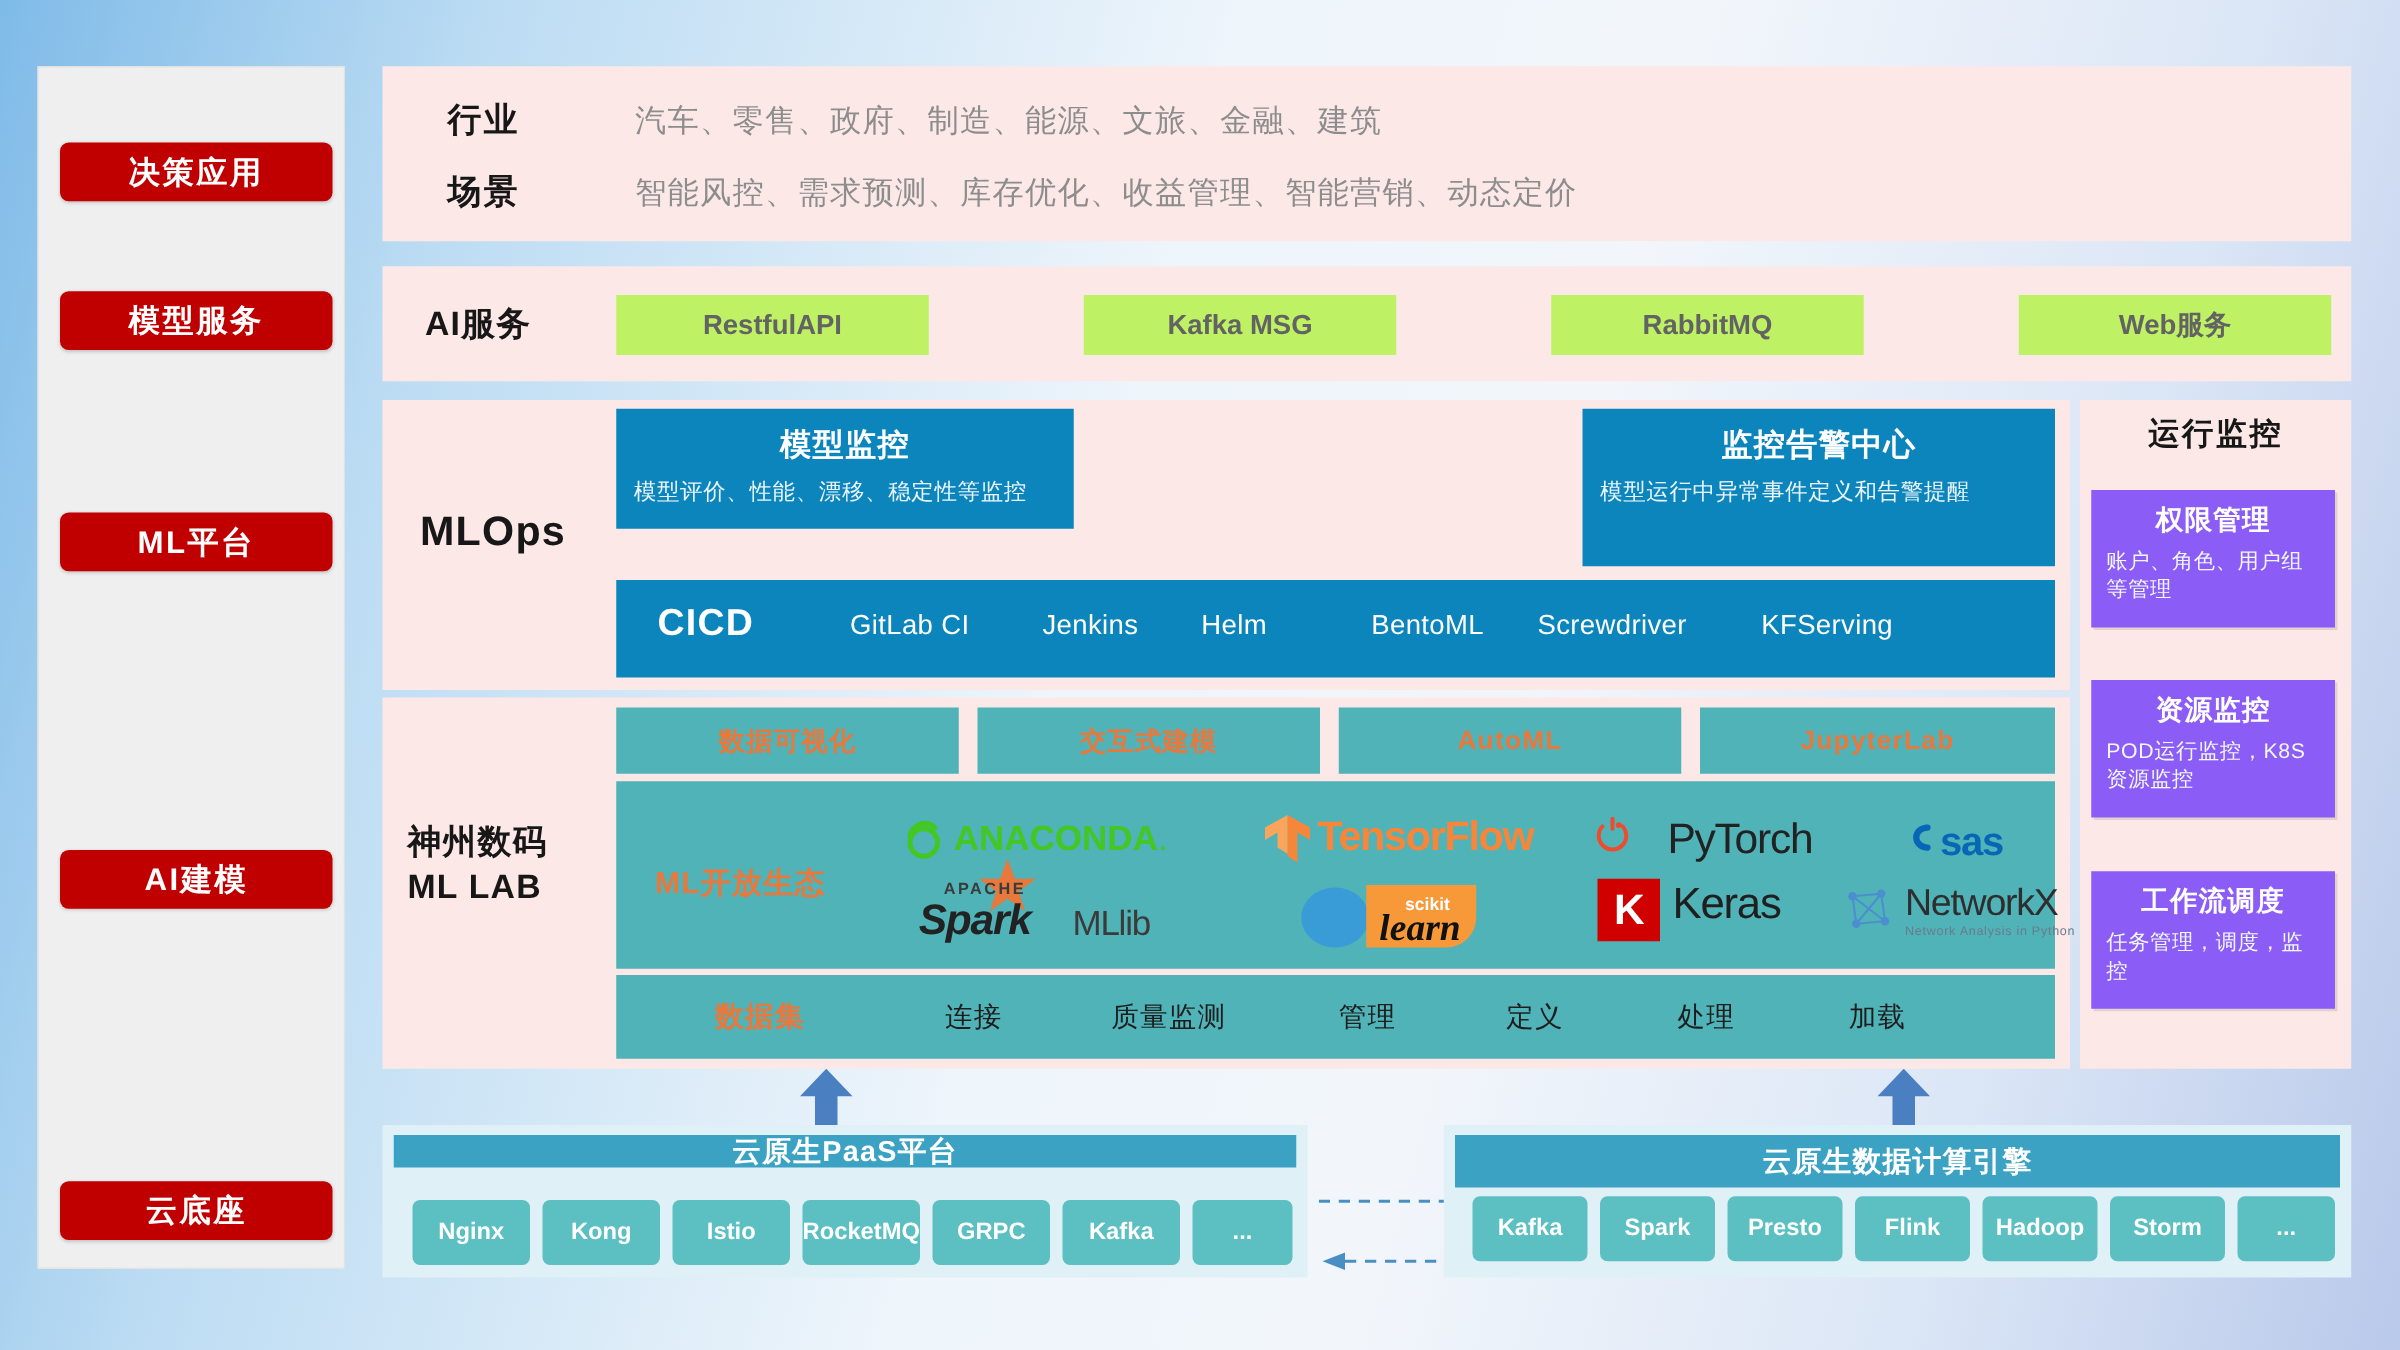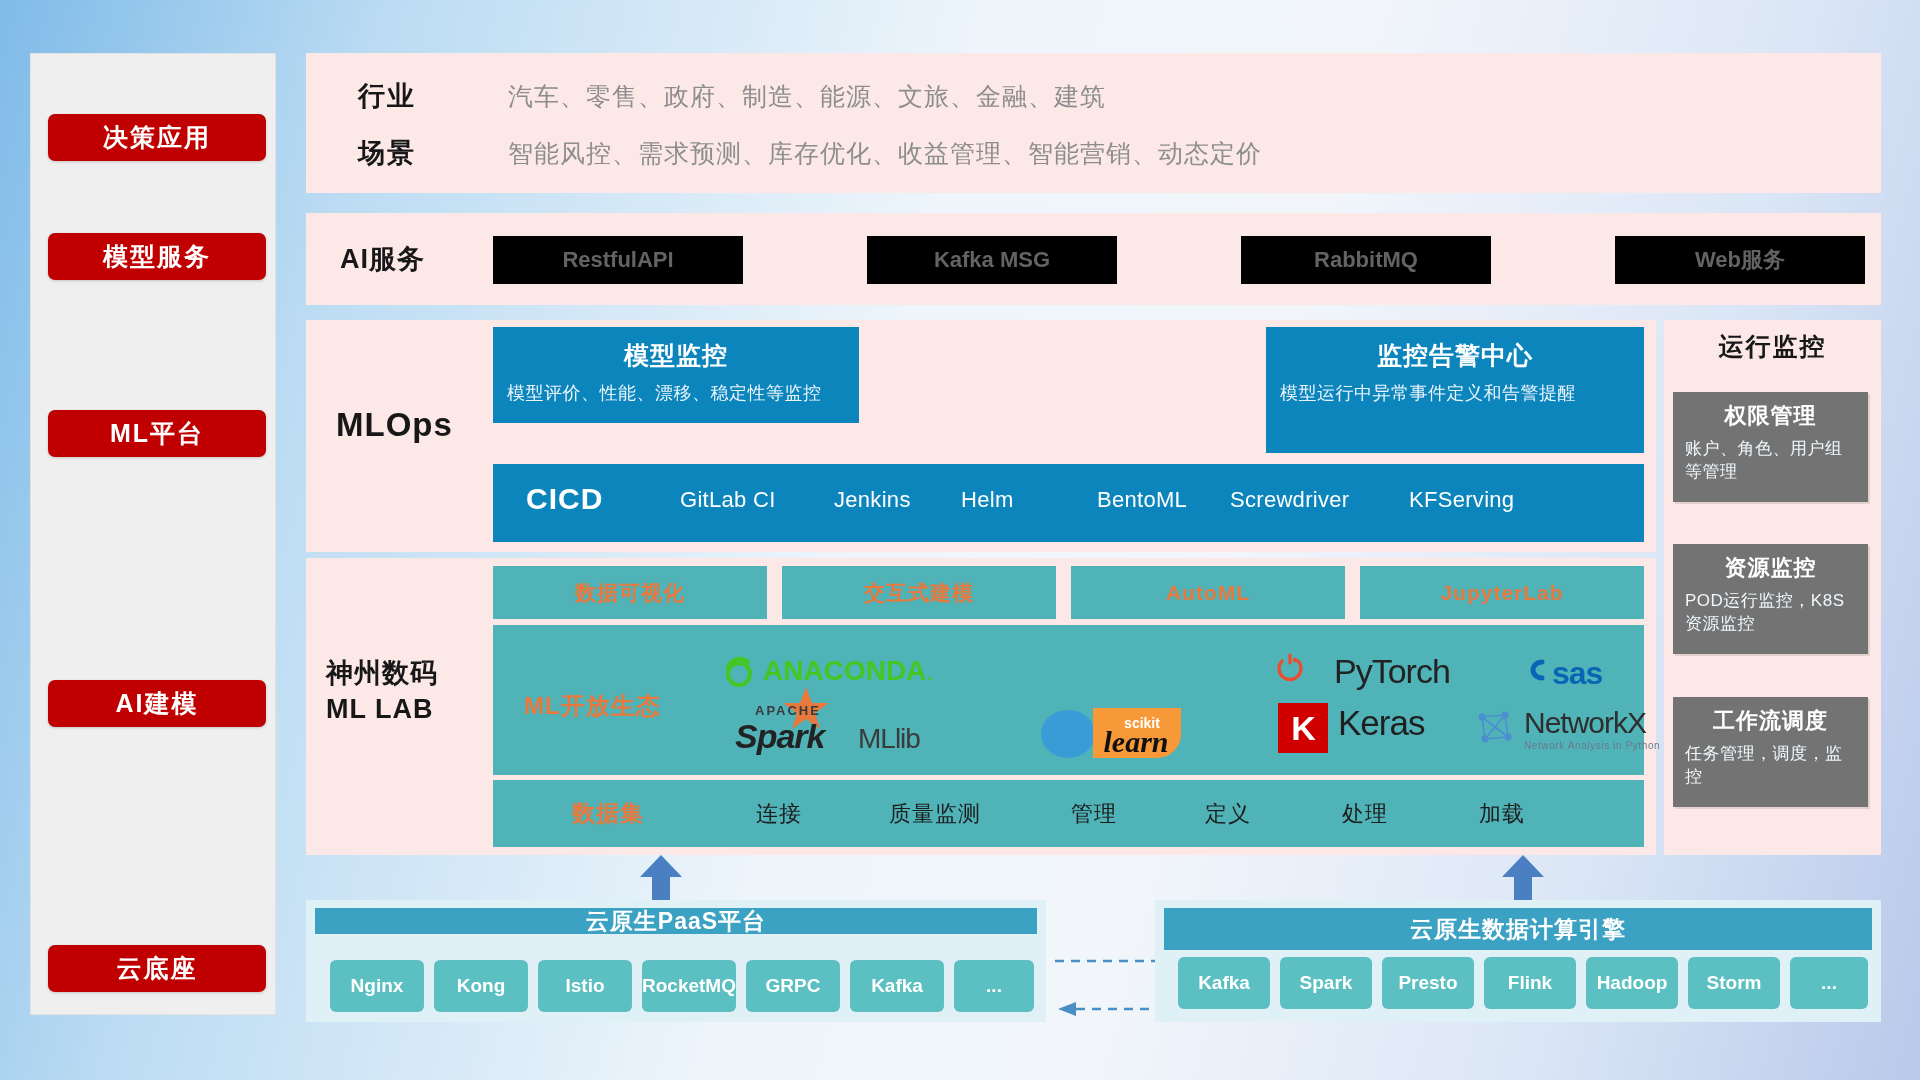--- a/index.html
+++ b/index.html
@@ -31,21 +31,21 @@
     position:absolute;color:#171717;font-weight:bold;
     display:flex;align-items:center;
   }
 
   
   .kv-key{font-size:27px;font-weight:bold;color:#171717;letter-spacing:2px;}
   .kv-val{font-size:25px;color:#8d8d8d;letter-spacing:1px;white-space:nowrap;}
 
   
   .chip-grey{
-    background:#000000;color:#636363;font-size:22px;font-weight:bold;
+    background:#bef264;color:#636363;font-size:22px;font-weight:bold;
     display:flex;align-items:center;justify-content:center;
     position:absolute;height:48px;
   }
 
   
   .blue-card{
     position:absolute;background:#0c85bd;color:#fff;box-sizing:border-box;
     padding:12px 14px 10px;
   }
   .blue-card .bc-title{
@@ -75,21 +75,21 @@
     position:absolute;color:#e8783c;font-size:24px;font-weight:bold;letter-spacing:1px;
   }
 
   
   .mon-panel{position:absolute;background:#fce9e7;}
   .mon-title{
     position:absolute;width:100%;text-align:center;color:#171717;
     font-size:25px;font-weight:bold;letter-spacing:2px;
   }
   .mon-card{
-    position:absolute;background:#737373;box-sizing:border-box;padding:9px 12px 10px;
+    position:absolute;background:#8b5cf6;box-sizing:border-box;padding:9px 12px 10px;
     box-shadow:2px 2px 0 rgba(0,0,0,.10);
   }
   .mon-card .mc-title{
     color:#fff;font-size:22px;font-weight:bold;text-align:center;letter-spacing:1px;
     margin-bottom:7px;
   }
   .mon-card .mc-desc{color:#f0f8fc;font-size:17px;line-height:1.35;letter-spacing:.5px;}
 
   
   .plat{position:absolute;background:#dff0f6;}
@@ -216,20 +216,27 @@
 
   <div class="logo" style="left:722px;top:655px;">
     <svg width="34" height="34" viewBox="0 0 34 34">
       <circle cx="17" cy="19" r="11" fill="none" stroke="#43c723" stroke-width="4"></circle>
       <path d="M6 14 A12 12 0 0 1 26 7" fill="none" stroke="#43c723" stroke-width="4" stroke-linecap="round"></path>
     </svg>
     <span class="lg-text" style="color:#43c723;font-size:28px;margin-left:7px;letter-spacing:0px;">ANACONDA</span>
     <span style="color:#43c723;font-size:28px;">.</span>
   </div>
 
+  <div class="logo" style="left:1010px;top:650px;">
+    <svg width="40" height="42" viewBox="0 0 40 42">
+      <polygon points="20,2 38,12 38,22 28,16 28,40 20,35" fill="#f6863a"></polygon>
+      <polygon points="20,2 2,12 2,22 12,16 12,28 20,33" fill="#fba45c"></polygon>
+    </svg>
+    <span class="lg-text" style="color:#f6863a;font-size:33px;margin-left:4px;letter-spacing:-1px;">TensorFlow</span>
+  </div>
 
   <div class="logo" style="left:1275px;top:652px;gap:24px;">
     <svg width="30" height="36" viewBox="0 0 30 36">
       <path d="M15 3 L15 11 M7 9 A11 11 0 1 0 23 9" fill="none" stroke="#ee4c2c" stroke-width="3.2" stroke-linecap="round"></path>
       <circle cx="20" cy="8" r="2.3" fill="#ee4c2c"></circle>
     </svg>
     <span class="lg-text" style="color:#222;font-size:34px;margin-left:5px;letter-spacing:-1px;font-weight:normal;">PyTorch</span>
   </div>
 
   <div class="logo" style="left:1520px;top:655px;">

